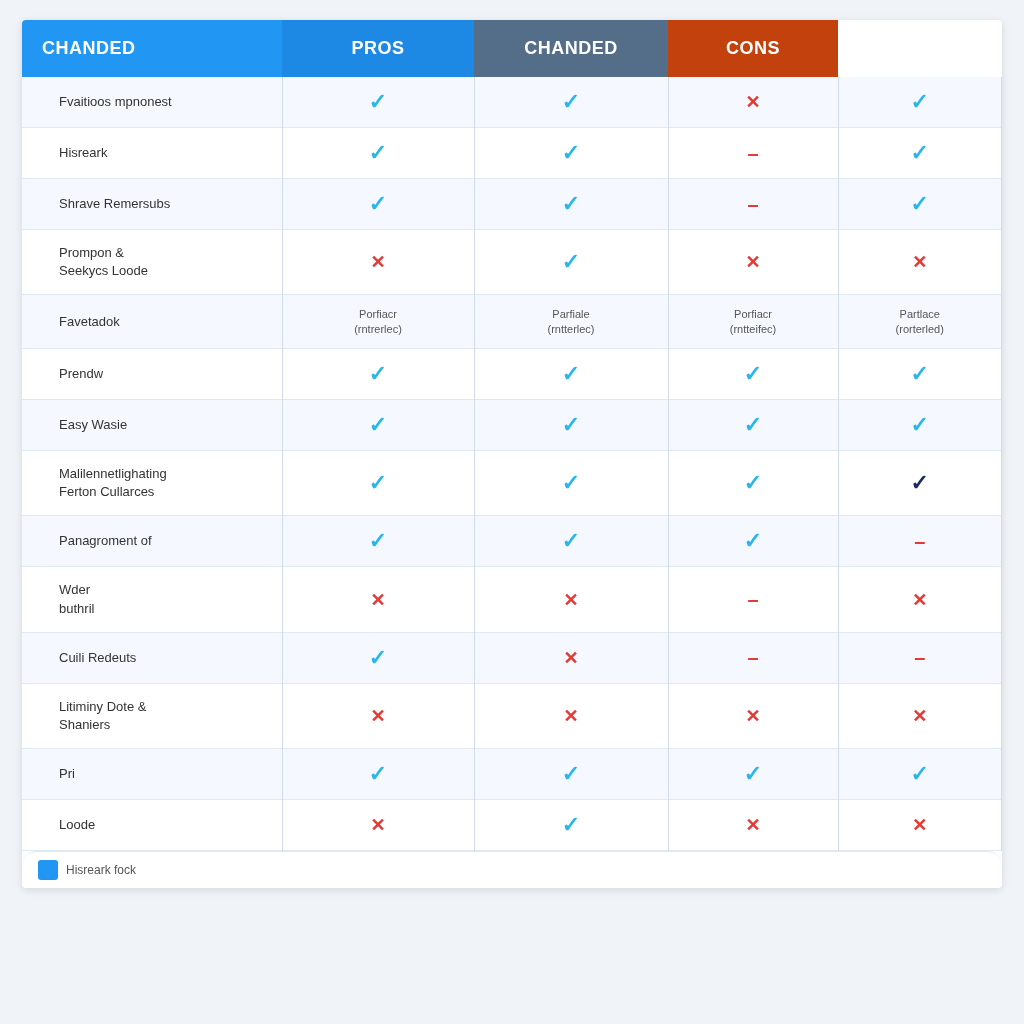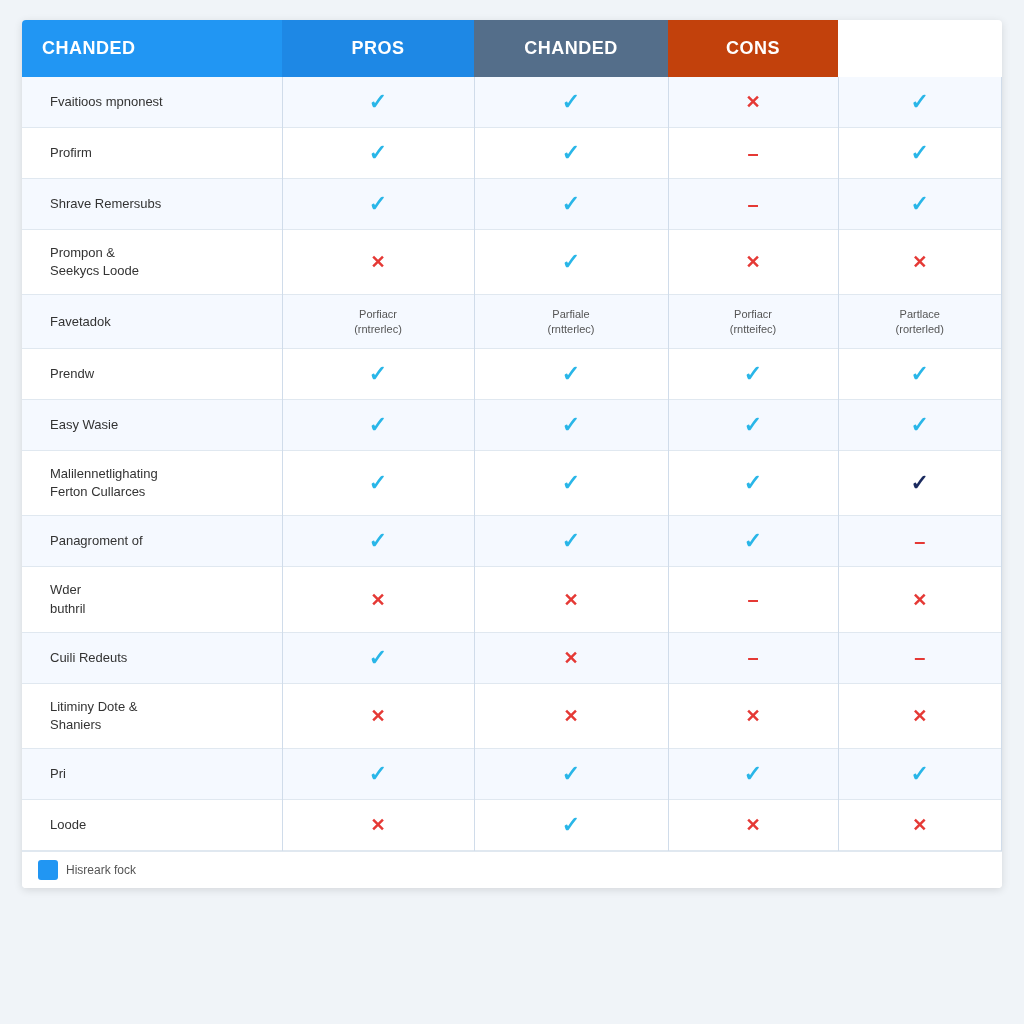--- a/index.html
+++ b/index.html
@@ -52,21 +52,21 @@
     .comparison-table tbody tr {
       border-bottom: 1px solid #e0e8f0;
     }
     .comparison-table tbody tr:nth-child(odd) {
       background: #f5f9ff;
     }
     .comparison-table tbody tr:nth-child(even) {
       background: #ffffff;
     }
     .feature-cell {
-      padding: 14px 16px 14px 28px;
+      padding: 14px 16px 14px 37px;
       font-size: 13px;
       color: #333;
       line-height: 1.4;
       border-right: 1px solid #d0dcea;
       vertical-align: middle;
     }
     .value-cell {
       padding: 12px 8px;
       text-align: center;
       vertical-align: middle;
@@ -102,20 +102,21 @@
     }
     .footer-bar {
       background: white;
       padding: 8px 16px;
       font-size: 12px;
       color: #555;
       border-top: 1px solid #e0e8f0;
       display: flex;
       align-items: center;
       gap: 8px;
+      border-radius: 15px;
     }
     .footer-logo {
       width: 20px;
       height: 20px;
       background: #2196f3;
       border-radius: 3px;
       display: inline-block;
     }
   </style>
 </head>
@@ -133,21 +134,21 @@
     </thead>
     <tbody id="table-body">
         <tr>
           <td class="feature-cell">Fvaitioos mpnonest</td>
           <td class="value-cell"><span class="check">✓</span></td>
           <td class="value-cell"><span class="check">✓</span></td>
           <td class="value-cell"><span class="cross">✕</span></td>
           <td class="value-cell"><span class="check">✓</span></td>
         </tr>
         <tr>
-          <td class="feature-cell">Profirm</td>
+          <td class="feature-cell">Hisreark</td>
           <td class="value-cell"><span class="check">✓</span></td>
           <td class="value-cell"><span class="check">✓</span></td>
           <td class="value-cell"><span class="dash">–</span></td>
           <td class="value-cell"><span class="check">✓</span></td>
         </tr>
         <tr>
           <td class="feature-cell">Shrave Remersubs</td>
           <td class="value-cell"><span class="check">✓</span></td>
           <td class="value-cell"><span class="check">✓</span></td>
           <td class="value-cell"><span class="dash">–</span></td>

